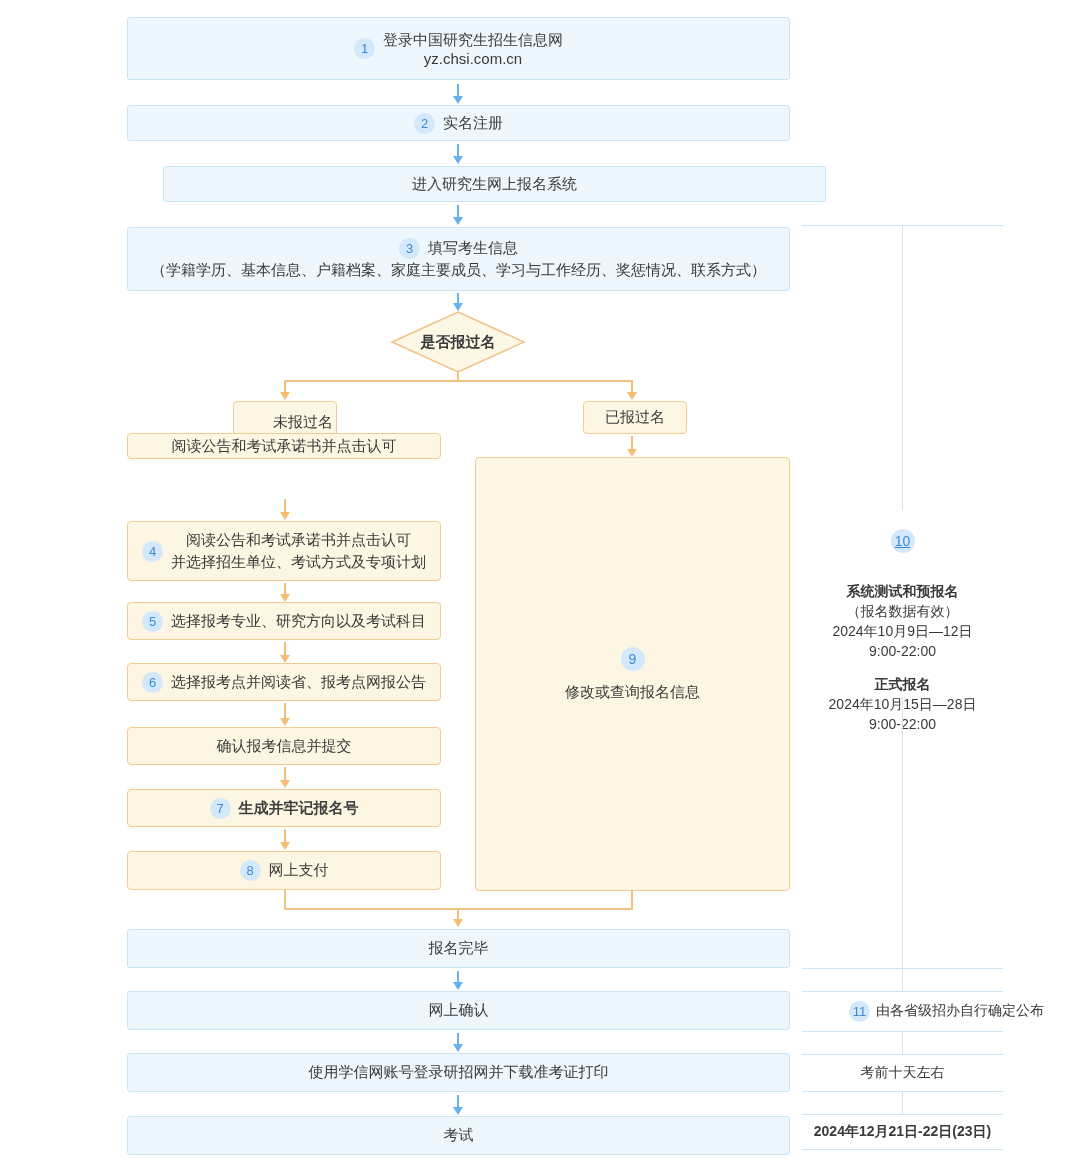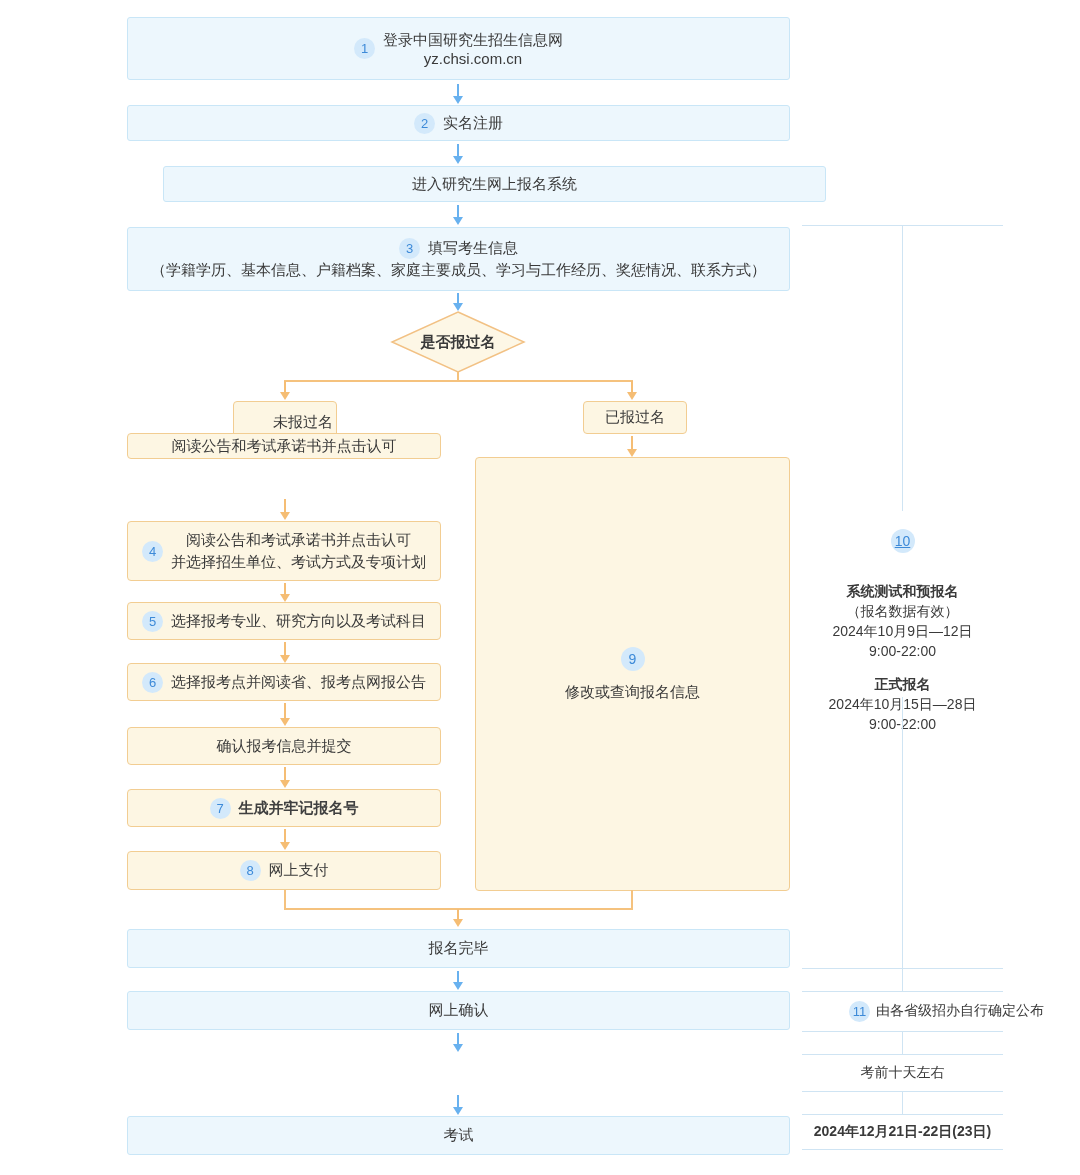--- a/index.html
+++ b/index.html
@@ -154,20 +154,23 @@
   <div class="bluebox" style="top:929px;height:39px;">
     <span>报名完毕</span>
   </div>
   <div class="varrow blue" style="left:457px;top:971px;height:11px;"></div>
 
   <div class="bluebox" style="top:991px;height:39px;">
     <span>网上确认</span>
   </div>
   <div class="varrow blue" style="left:457px;top:1033px;height:11px;"></div>
 
+  <div class="bluebox" style="top:1053px;height:39px;">
+    <span>使用学信网账号登录研招网并下载准考证打印</span>
+  </div>
   <div class="varrow blue" style="left:457px;top:1095px;height:12px;"></div>
 
   <div class="bluebox" style="top:1116px;height:39px;">
     <span>考试</span>
   </div>
 
   <div class="pline" style="left:802px;top:225px;width:201px;height:1px;"></div>
   <div class="pline" style="left:902px;top:225px;width:1px;height:286px;"></div>
 
   <div class="tl-block" style="top:513px;">

